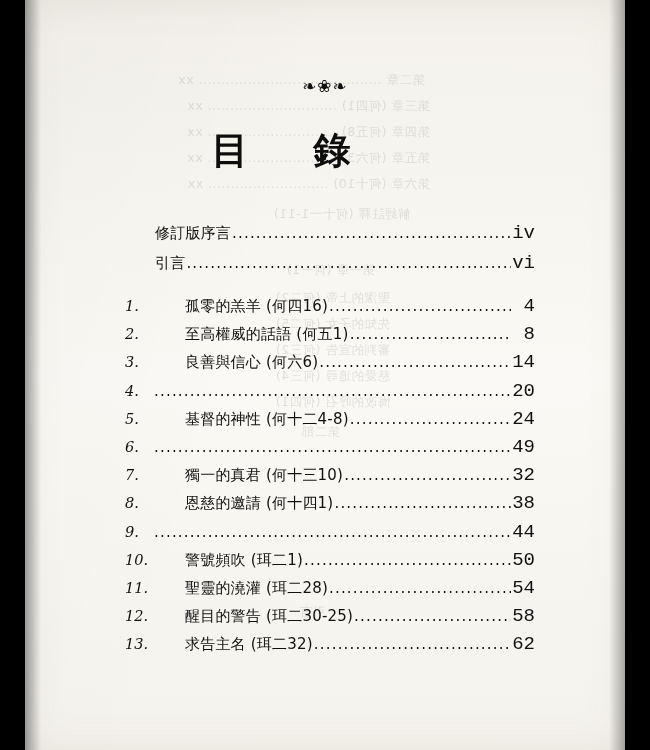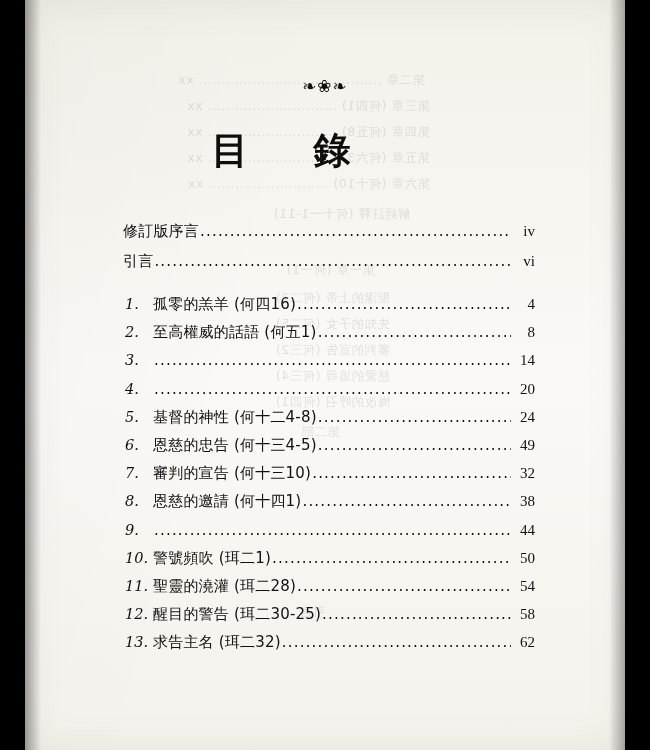--- a/index.html
+++ b/index.html
@@ -102,35 +102,36 @@
     font-size: 14.5px;
     text-align: left;
     padding-left: 2px;
     box-sizing: border-box;
   }
   .label {
     flex: 0 0 auto;
     font-family: "DejaVu Sans", sans-serif;
     font-size: 15px;
     letter-spacing: 0.2px;
+    margin-left: 32px;
   }
   .dots {
     flex: 1 1 auto;
     overflow: hidden;
     white-space: nowrap;
     font-family: "DejaVu Sans", sans-serif;
     font-size: 15px;
     letter-spacing: 1.2px;
     color: #111;
     padding: 0 1px;
   }
   .pg {
     flex: 0 0 auto;
-    font-family: Liberation Serif, serif;
-    font-size: 15px;
+    font-family: Liberation Mono, monospace;
+    font-size: 19px;
     text-align: right;
     min-width: 24px;
   }
   .edge-shadow-l {
     position: absolute;
     left: 25px; top: 0;
     width: 16px; height: 750px;
     background: linear-gradient(90deg, rgba(0,0,0,0.35), rgba(0,0,0,0));
     pointer-events: none;
   }
@@ -191,43 +192,43 @@
           <span class="pg">4</span>
         </div>
         <div class="row">
           <span class="num">2.</span>
           <span class="label">至高權威的話語 (何五1)</span>
           <span class="dots">............................................................</span>
           <span class="pg">8</span>
         </div>
         <div class="row">
           <span class="num">3.</span>
+          <span class="label">良善與信心 (何六6)</span>
           <span class="dots">............................................................</span>
           <span class="pg">14</span>
         </div>
         <div class="row">
           <span class="num">4.</span>
           <span class="dots">............................................................</span>
           <span class="pg">20</span>
         </div>
         <div class="row">
           <span class="num">5.</span>
           <span class="label">基督的神性 (何十二4-8)</span>
           <span class="dots">............................................................</span>
           <span class="pg">24</span>
         </div>
         <div class="row">
           <span class="num">6.</span>
-          <span class="label">恩慈的忠告 (何十三4-5)</span>
           <span class="dots">............................................................</span>
           <span class="pg">49</span>
         </div>
         <div class="row">
           <span class="num">7.</span>
-          <span class="label">審判的宣告 (何十三10)</span>
+          <span class="label">獨一的真君 (何十三10)</span>
           <span class="dots">............................................................</span>
           <span class="pg">32</span>
         </div>
         <div class="row">
           <span class="num">8.</span>
           <span class="label">恩慈的邀請 (何十四1)</span>
           <span class="dots">............................................................</span>
           <span class="pg">38</span>
         </div>
         <div class="row">

